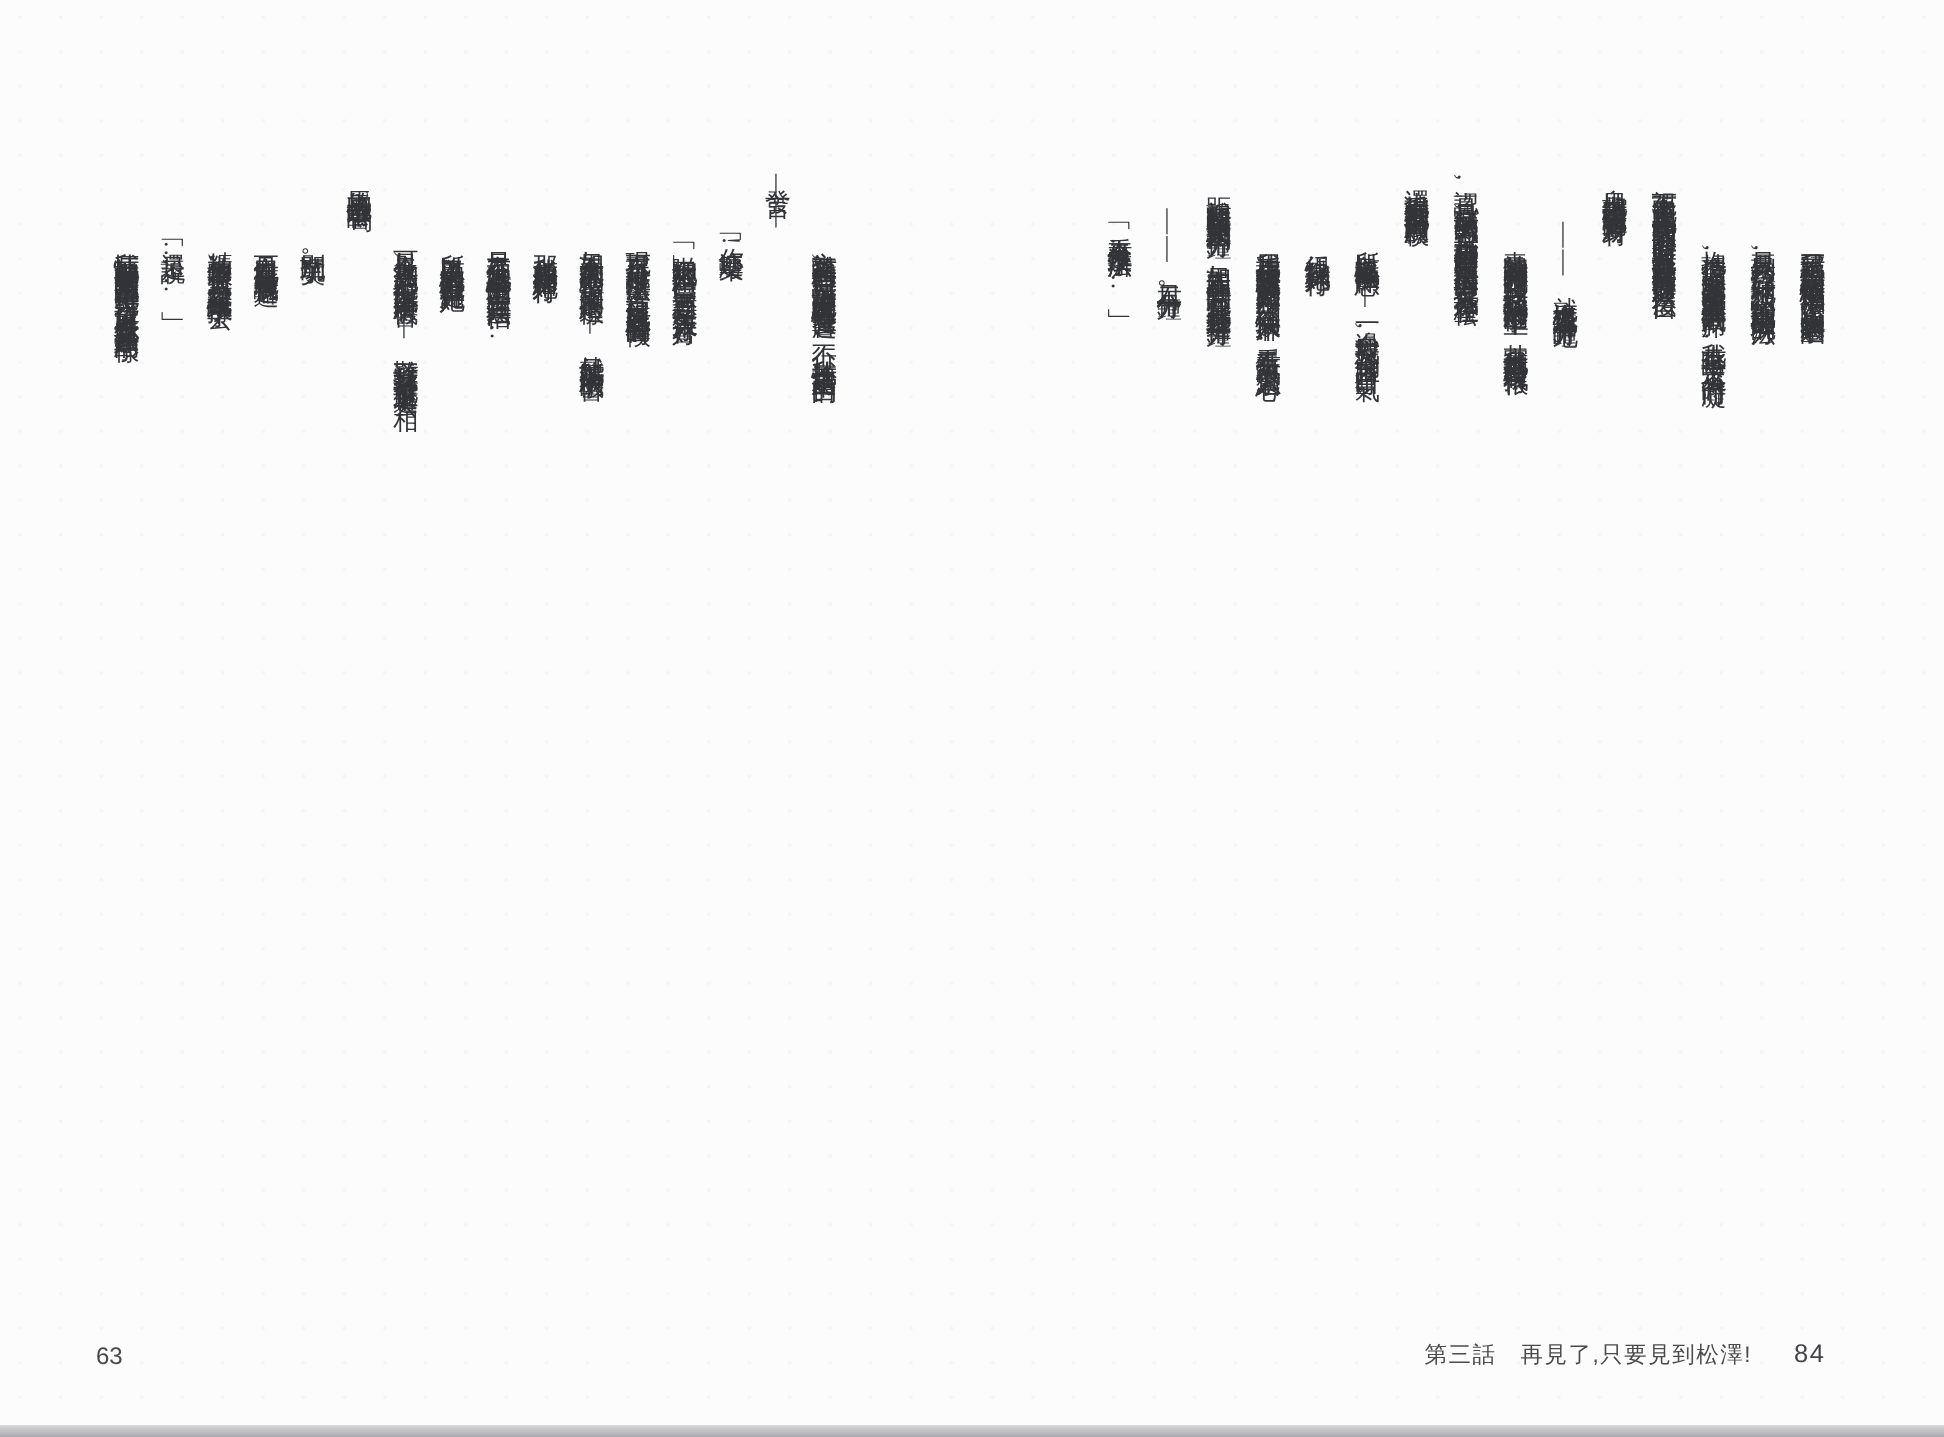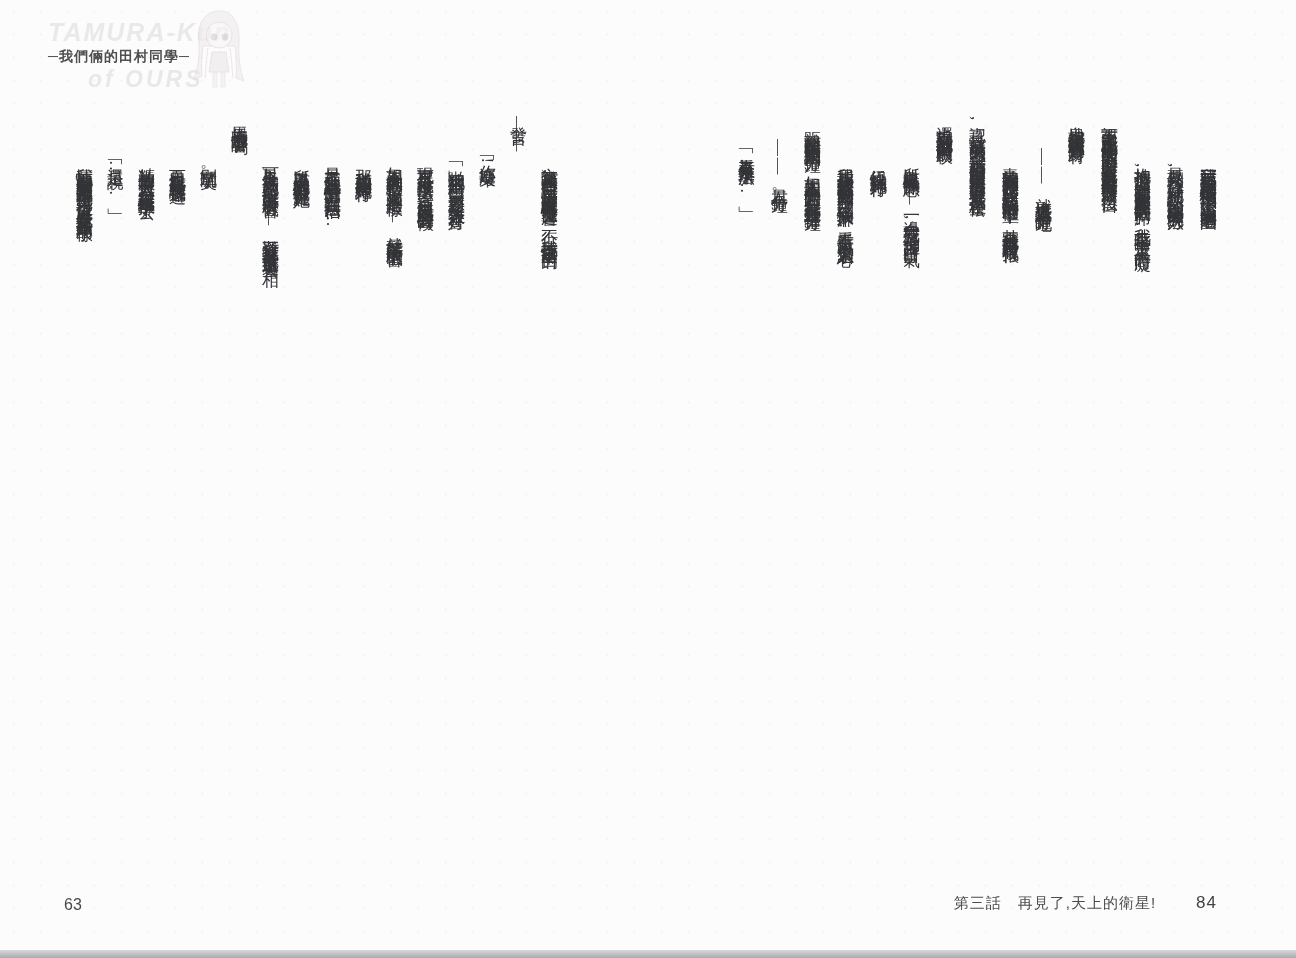--- a/index.html
+++ b/index.html
@@ -24,48 +24,32 @@
       font-size:17px;letter-spacing:1.5px;color:#333437;
       text-orientation:mixed;}
   .page-text .vcol{white-space:nowrap;}
   #page-right-text{right:71px;}
   #page-right-text .vcol{line-height:33px;}
   #page-left-text{right:731px;}
   #page-left-text .vcol{line-height:31px;}
   
   .footer-right{position:absolute;top:893px;right:79px;font-family:"Liberation Sans",sans-serif;
       font-size:15px;color:#4b4b4d;letter-spacing:1px;white-space:nowrap;}
-  .footer-right .pnum{font-size:17px;margin-left:40px;color:#434346;}
+  .footer-right .pnum{font-size:17px;margin-left:28px;color:#434346;}
   .footer-left{position:absolute;top:896px;left:64px;font-family:"Liberation Sans",sans-serif;
       font-size:16px;color:#48484a;}
   
   .bottom-edge{position:absolute;left:0;right:0;bottom:0;height:8px;
       background:linear-gradient(#d9d9db,#a9a9ad);}
 </style>
 </head>
 <body>
 
 <div class="spread">
 
-  <div class="logo">
-    <div class="logo-bg1">TAMURA-Kun</div>
-    <div class="logo-bg2">of OURS</div>
-    <div class="logo-title">─我們倆的田村同學─</div>
-    <svg class="chibi" width="62" height="96" viewBox="0 0 62 96">
-      <path d="M31 3 C14 4 9 18 11 36 C12 50 9 62 6 72 L14 68 C13 56 14 46 15 38 L47 38 C48 48 49 58 48 70 L56 73 C52 62 50 50 51 34 C52 16 45 2 31 3 Z" fill="#efebed" stroke="#ded5d8" stroke-width="1"></path>
-      <circle cx="31" cy="27" r="13" fill="#f8f5f6" stroke="#ddd4d7" stroke-width="1"></circle>
-      <circle cx="26" cy="29" r="3.4" fill="#d8cdd1"></circle>
-      <circle cx="37" cy="29" r="3.4" fill="#d8cdd1"></circle>
-      <path d="M24 44 L38 44 L41 64 L21 64 Z" fill="#ece7e9" stroke="#dcd3d6" stroke-width="1"></path>
-      <rect x="25" y="65" width="4" height="14" fill="#f1edee" stroke="#ded6d9" stroke-width="0.8"></rect>
-      <rect x="33" y="65" width="4" height="14" fill="#f1edee" stroke="#ded6d9" stroke-width="0.8"></rect>
-      <path d="M20 40 C18 52 18 62 17 70" fill="none" stroke="#ded5d8" stroke-width="1"></path>
-      <path d="M42 40 C44 52 44 62 45 70" fill="none" stroke="#ded5d8" stroke-width="1"></path>
-    </svg>
-  </div>
 
   <div id="page-right-text" class="page-text">
       <div class="vcol" style="padding-top: 40.7px;">我已經不想一再為同樣的事情煩惱來煩惱去,陷入永遠無解的迴圈了。</div>
       <div class="vcol" style="padding-top: 40.7px;">只要見到松澤,好好和她談談,一定能找到突破困境的方法。</div>
       <div class="vcol" style="padding-top: 40.7px;">抱持這個信念,我開始走向氣溫愈來愈往上升高的觀眾席。我走上台階,又走下來,時而凝</div>
       <div class="vcol" style="padding-top: 0px;">視著下面跑道上正在跑步的女孩的大腿,時而與擁有逆三角形健美身材的壯漢擦身而過,然後自</div>
       <div class="vcol" style="padding-top: 0px;">卑地縮起自己沒啥看頭的排骨身材。</div>
       <div class="vcol" style="padding-top: 35.15px;">——就這樣大概過了有二十分鐘吧?</div>
       <div class="vcol" style="padding-top: 40.7px;">毒辣的陽光刺得我眼睛好痛,我終於找了個附近的位子坐下。其實我也知道自己沒有找得很</div>
       <div class="vcol" style="padding-top: 0px;">認真,只是這麼熱的天氣下,我只祈求自己別因為中暑而落得被抬出去的窘境,我可不希望在松</div>
@@ -91,20 +75,20 @@
       <div class="vcol" style="padding-top: 40.7px;">可是今天無法見到她,所以只能留待下次有機會——難道我打算一輩子就這麼逃避下去?相</div>
       <div class="vcol" style="padding-top: 0px;">馬的事也放著不管嗎?</div>
       <div class="vcol" style="padding-top: 42.55px;">別開玩笑了。</div>
       <div class="vcol" style="padding-top: 42.55px;">而且也沒有藉口能讓我再逃避。</div>
       <div class="vcol" style="padding-top: 40.7px;">精神上的負荷實在太大,老實說我已經快撐不下去了。</div>
       <div class="vcol" style="padding-top: 40.7px;">「還是說……」</div>
       <div class="vcol" style="padding-top: 40.7px;">我怔怔地看著耀眼的陽光把跑道曬得發亮,從這兒正好可以看見女選手丟鉛球的樣子。</div>
     </div>
 
   <div class="footer-right">
-    <span>第三話　再見了,天上的衛星!</span><span class="pnum">84</span>
+    <span>第三話　再見了,只要見到松澤!</span><span class="pnum">84</span>
   </div>
   <div class="footer-left">
     <span>63</span>
   </div>
 
   <div class="bottom-edge"></div>
 </div>
 
 </body></html>

